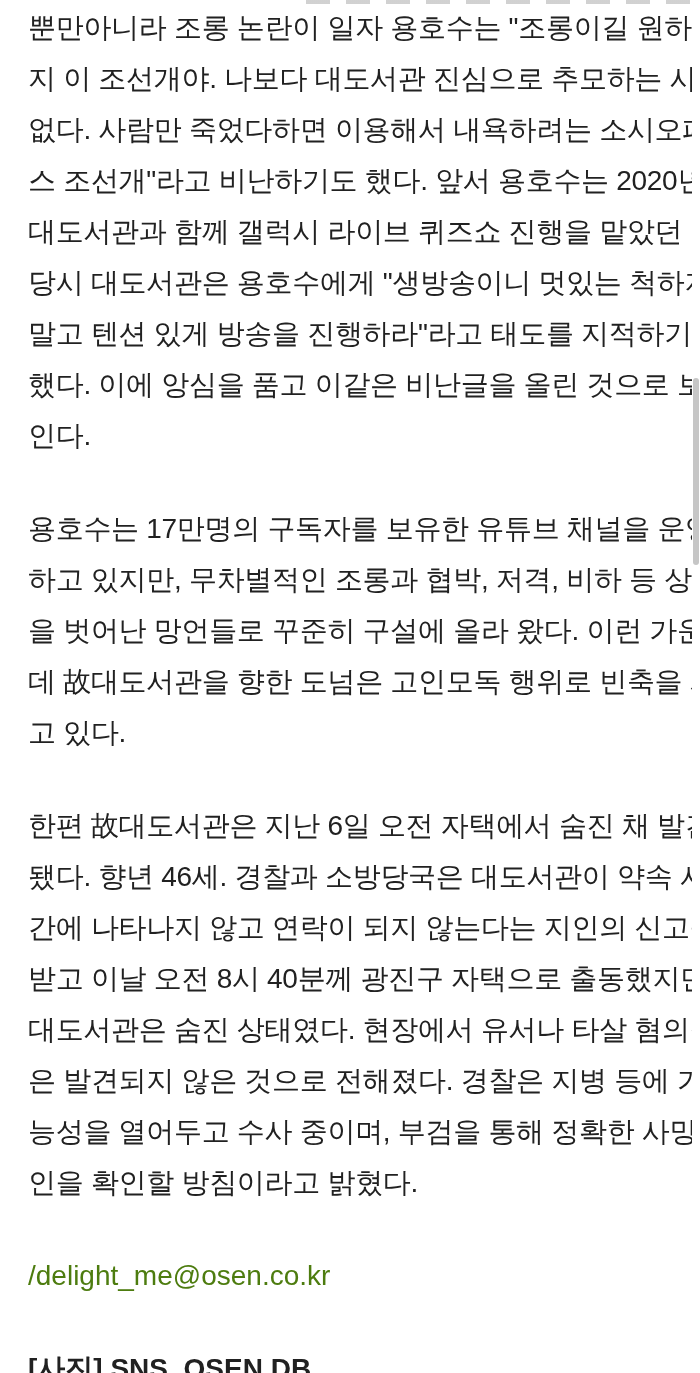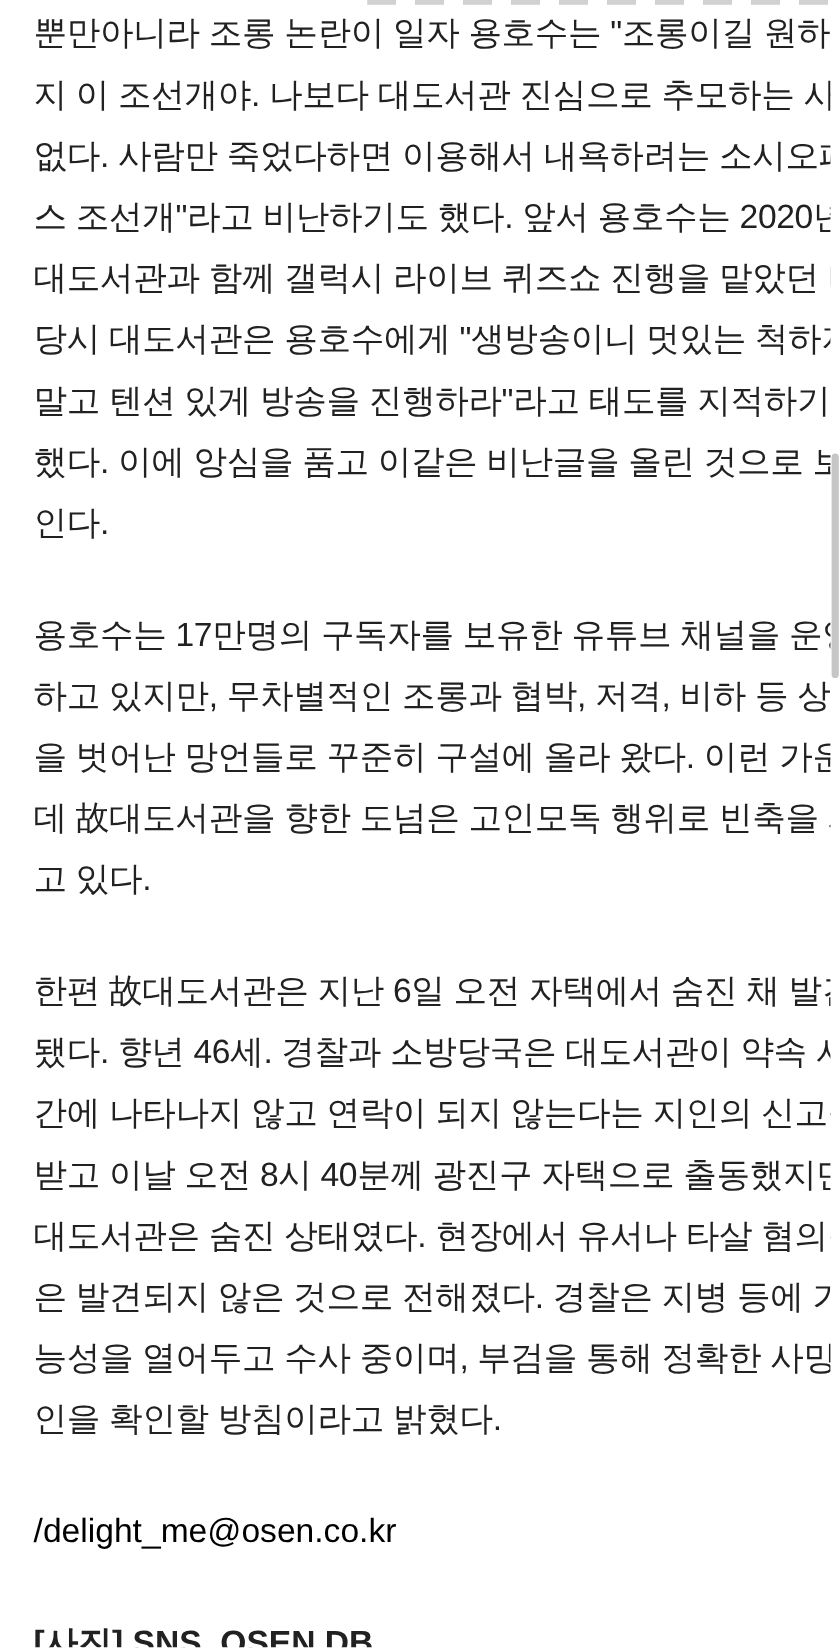--- a/index.html
+++ b/index.html
@@ -29,21 +29,21 @@
     letter-spacing: -0.3px;
     white-space: pre;
     overflow: hidden;
     color: #212121;
   }
   .byline {
     margin: 0 0 42px 0;
     font-size: 28px;
     line-height: 51px;
     white-space: pre;
-    color: #000000;
+    color: #4d7c0f;
   }
   .photo-credit {
     margin: 0;
     font-size: 28px;
     line-height: 51px;
     font-weight: 700;
     white-space: pre;
     color: #212121;
   }
   

